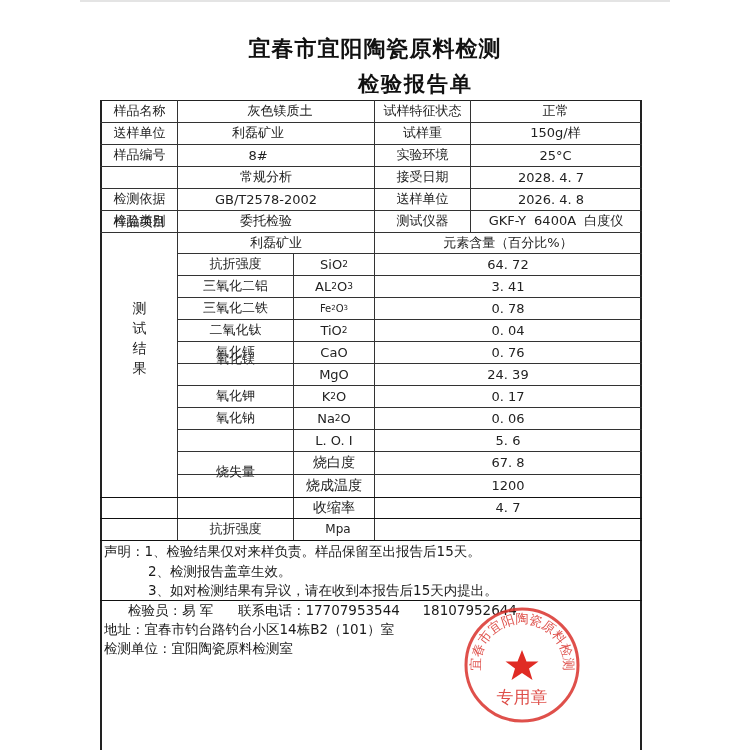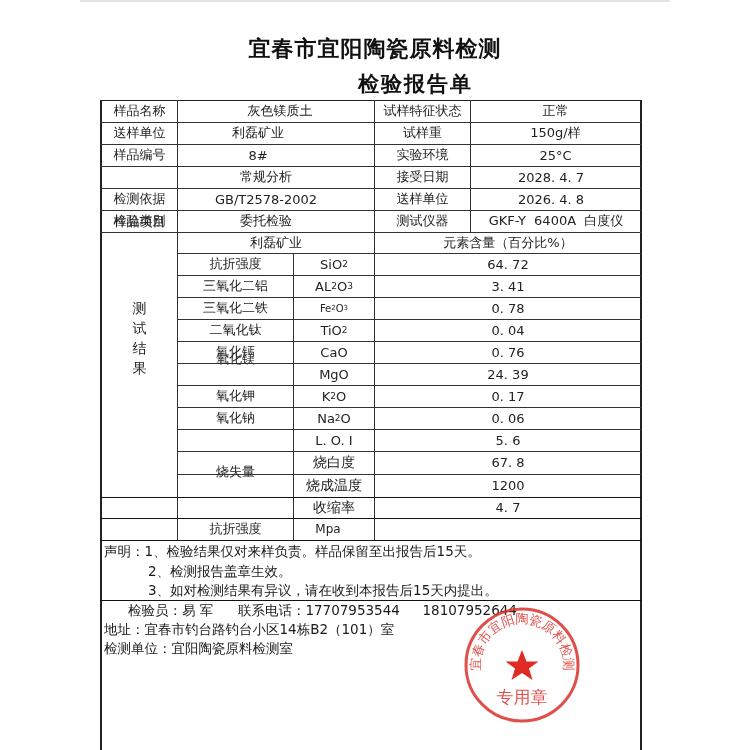--- a/index.html
+++ b/index.html
@@ -191,21 +191,21 @@
   <div class="hline" style="left:100px;top:497px;width:542px;background:#111;"></div>
 
   <div>
     <div class="cell" style="left:294px;top:497px;width:80px;height:21px;font-size:14px;">收缩率</div>
     <div class="cell" style="left:375px;top:497px;width:266px;height:21px;">4. 7</div>
   </div>
   <div class="hline" style="left:100px;top:518px;width:542px;background:#111;"></div>
 
   <div>
     <div class="cell" style="left:178px;top:518px;width:115px;height:22px;">抗折强度</div>
-    <div class="cell" style="left:288px;top:518px;width:80px;height:22px;font-size:12px;">Mpa</div>
+    <div class="cell" style="left:298px;top:518px;width:80px;height:22px;font-size:12px;">Mpa</div>
     <div class="cell" style="left:375px;top:518px;width:266px;height:22px;"></div>
   </div>
   <div class="hline" style="left:100px;top:540px;width:542px;background:#111;"></div>
 </div>
 
 <div>
   <div class="notes" style="top:543px;">
     <span>声明：</span><span>1、检验结果仅对来样负责。样品保留至出报告后15天。</span>
   </div>
   <div class="notes" style="top:563px;left:148px;">2、检测报告盖章生效。</div>

